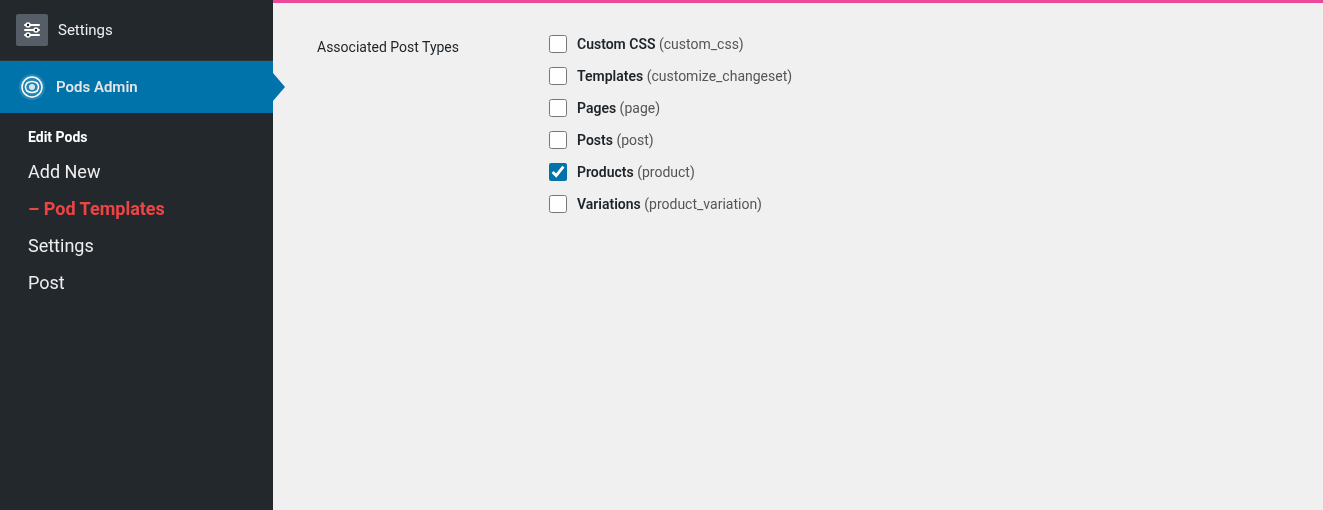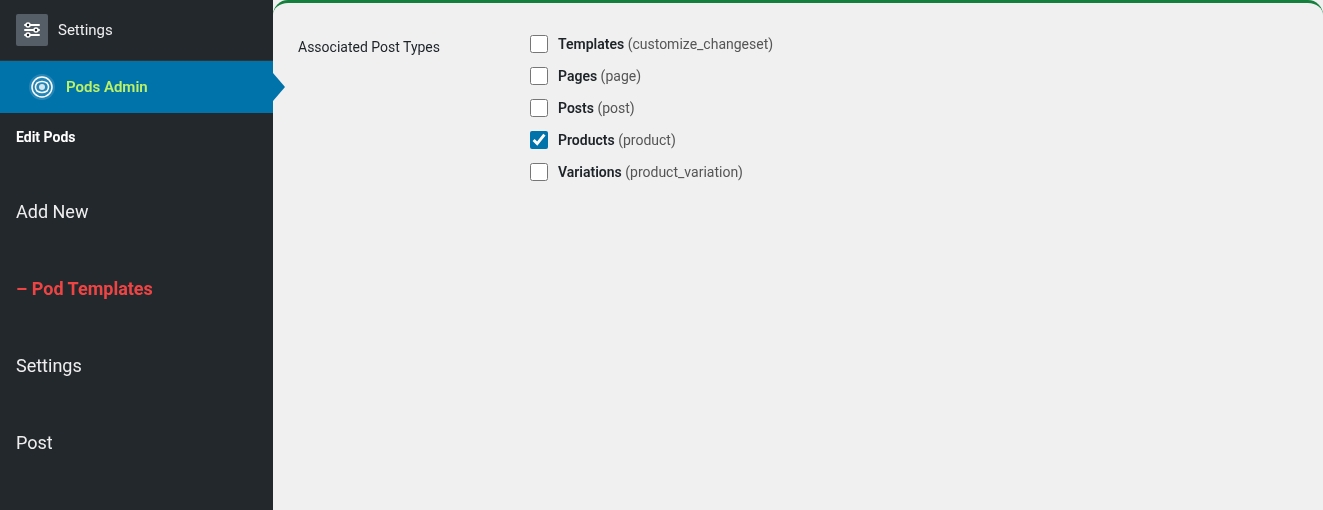--- a/index.html
+++ b/index.html
@@ -53,23 +53,23 @@
       font-size: 15px;
       font-weight: 400;
       color: #eee;
     }
 
     
     .pods-admin-item {
       display: flex;
       align-items: center;
       gap: 10px;
-      padding: 12px 28px;
+      padding: 12px 18px;
       background: #0073aa;
-      color: #bef264;
+      color: #e5e5e5;
       font-size: 15px;
       font-weight: 600;
       position: relative;
     }
 
     .pods-admin-item::after {
       content: '';
       position: absolute;
       right: -12px;
       top: 50%;
@@ -84,22 +84,21 @@
 
     .pods-logo {
       width: 28px;
       height: 28px;
       flex-shrink: 0;
     }
 
     .sidebar-nav {
       display: flex;
       flex-direction: column;
-      padding: 8px 0;
-      gap: 40px;
+      padding: 8px 12px;
     }
 
     .nav-item {
       padding: 8px 16px;
       color: #eee;
       font-size: 18px;
       cursor: pointer;
       text-decoration: none;
     }
 
@@ -112,24 +111,23 @@
     .nav-item.sub {
       padding-left: 16px;
       color: #ef4444;
       font-weight: bold;
     }
 
     
     .main-content {
       flex: 1;
       background: #f0f0f1;
-      padding: 24px 25px;
+      padding: 24px 44px;
       overflow-y: auto;
-      border-top: 3px solid #15803d;
-      border-radius: 15px;
+      border-top: 3px solid #ec4899;
     }
 
     .form-row {
       display: flex;
       align-items: flex-start;
       gap: 32px;
       padding: 8px 0;
     }
 
     .form-label {
@@ -214,20 +212,24 @@
     <a class="nav-item">Post</a>
   </nav>
 
 </aside>
 
 <main class="main-content">
   <div class="form-row">
     <div class="form-label">Associated Post Types</div>
     <div class="checkbox-list" id="post-types-list">
 
+    <label class="checkbox-item">
+          <input type="checkbox" style="">
+          <span class="checkbox-label"><span class="post-type-name">Custom CSS</span> <span class="post-type-slug">(custom_css)</span></span>
+        </label>
         <label class="checkbox-item">
           <input type="checkbox" style="">
           <span class="checkbox-label"><span class="post-type-name">Templates</span> <span class="post-type-slug">(customize_changeset)</span></span>
         </label>
         <label class="checkbox-item">
           <input type="checkbox" style="">
           <span class="checkbox-label"><span class="post-type-name">Pages</span> <span class="post-type-slug">(page)</span></span>
         </label>
         <label class="checkbox-item">
           <input type="checkbox" style="">

